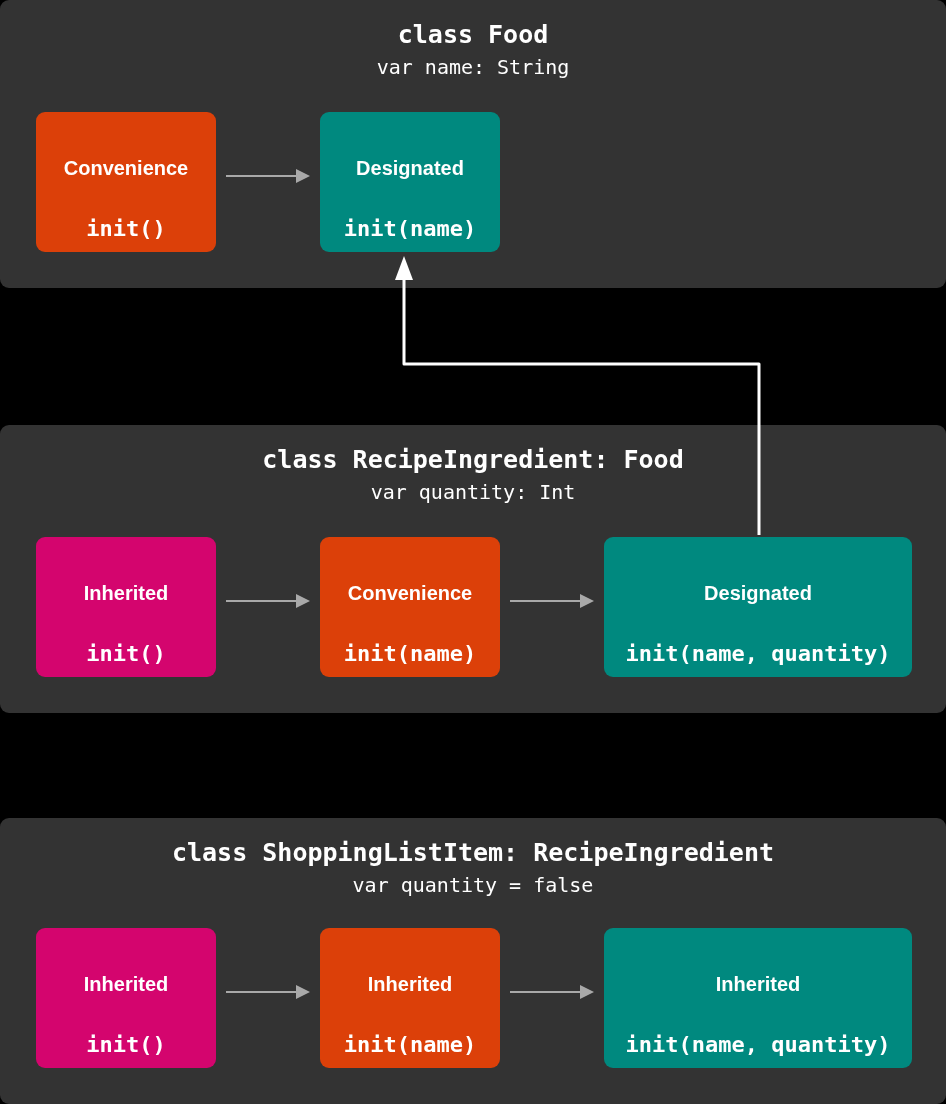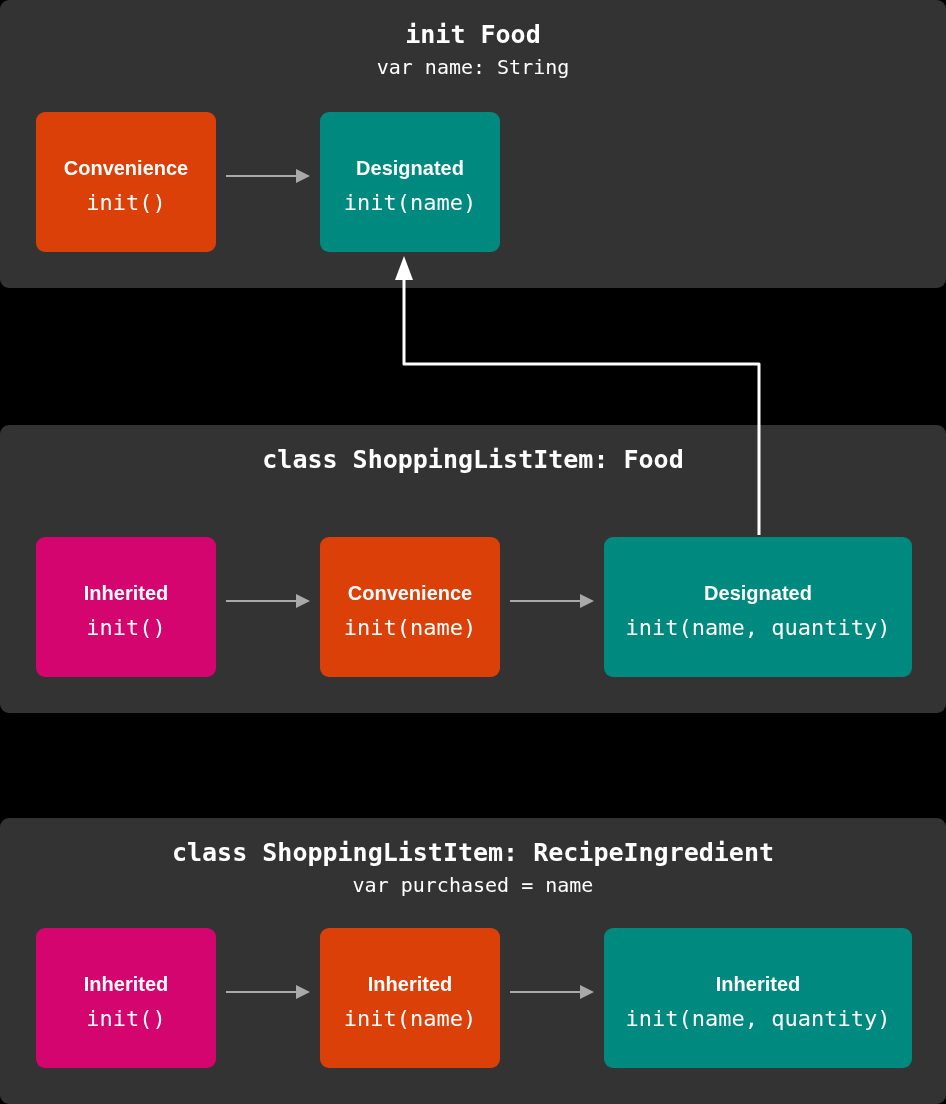--- a/index.html
+++ b/index.html
@@ -23,49 +23,50 @@
   #panel-1 .heading-line1{top:20px;}
   #panel-1 .heading-line2{top:52px;}
   #panel-2 .heading-line1{top:20px;}
   #panel-2 .heading-line2{top:52px;}
 
   .box{position:absolute;height:140px;border-radius:9px;box-sizing:border-box;
        display:flex;flex-direction:column;align-items:center;justify-content:flex-start;}
   .box-title{font-family:"Liberation Sans",sans-serif;font-weight:bold;
        font-size:20px;color:#ffffff;line-height:24px;margin-top:44px;white-space:nowrap;}
   .box-sig{font-family:"DejaVu Sans Mono","Liberation Mono",monospace;
-       font-weight:normal;font-size:22px;color:#ffffff;line-height:26px;
-       margin-top:10px;white-space:nowrap;}
+       font-weight:bold;font-size:22px;color:#ffffff;line-height:26px;
+       margin-top:36px;white-space:nowrap;}
 
   .arrow{position:absolute;height:14px;}
   .arrow .shaft{position:absolute;left:0;top:6px;height:2px;background:#a9a9a9;}
   .arrow .head{position:absolute;top:0;width:0;height:0;
        border-top:7px solid transparent;border-bottom:7px solid transparent;
        border-left:14px solid #a9a9a9;}
 
   .connector{position:absolute;left:0;top:0;width:946px;height:1104px;
        pointer-events:none;}
 </style>
 </head>
 <body>
 
 <div class="stage" style="background: rgb(0, 0, 0);">
 
   <div class="panel" id="panel-0" style="background: rgb(51, 51, 51);">
-    <div class="panel-heading heading-line1">init Food</div>
+    <div class="panel-heading heading-line1">class Food</div>
     <div class="panel-heading heading-line2">var name: String</div>
   </div>
 
   <div class="panel" id="panel-1" style="background: rgb(51, 51, 51);">
-    <div class="panel-heading heading-line1">class ShoppingListItem: Food</div>
+    <div class="panel-heading heading-line1">class RecipeIngredient: Food</div>
+    <div class="panel-heading heading-line2">var quantity: Int</div>
   </div>
 
   <div class="panel" id="panel-2" style="background: rgb(51, 51, 51);">
     <div class="panel-heading heading-line1">class ShoppingListItem: RecipeIngredient</div>
-    <div class="panel-heading heading-line2">var purchased = name</div>
+    <div class="panel-heading heading-line2">var quantity = false</div>
   </div>
 
   <div class="box" id="box-0-0" style="left: 36px; top: 112px; width: 180px; background: rgb(220, 64, 9);">
     <div class="box-title">Convenience</div>
     <div class="box-sig">init()</div>
   </div>
   <div class="box" id="box-0-1" style="left: 320px; top: 112px; width: 180px; background: rgb(0, 137, 127);">
     <div class="box-title">Designated</div>
     <div class="box-sig">init(name)</div>
   </div>

